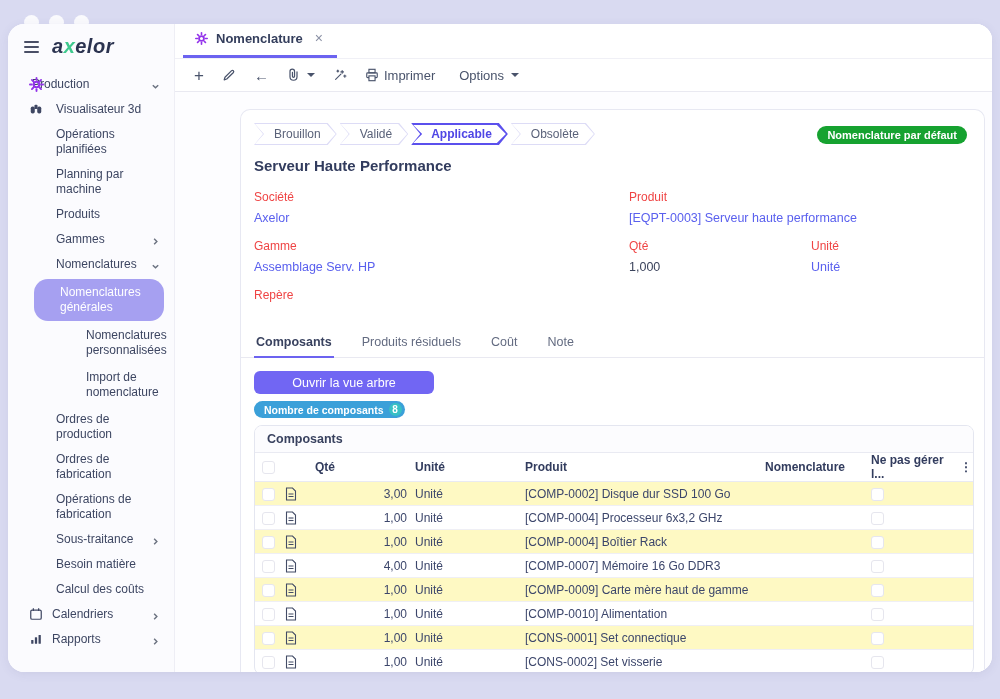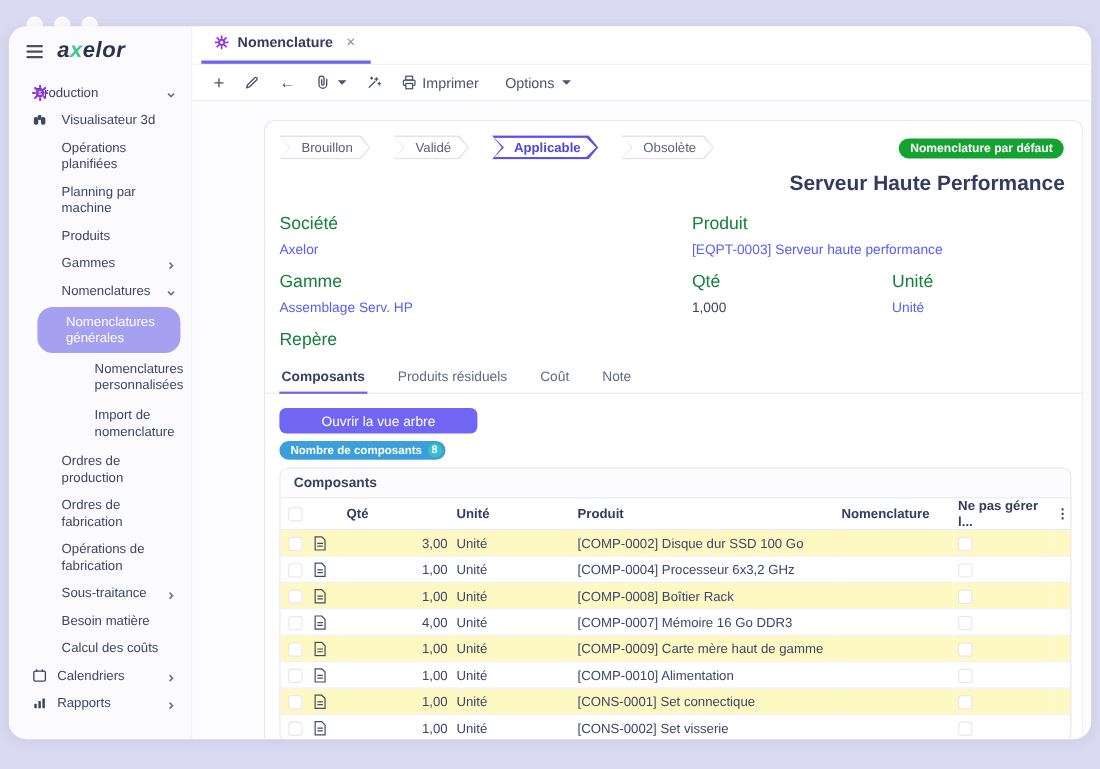--- a/index.html
+++ b/index.html
@@ -42,41 +42,41 @@
   .tbtn { display:flex; align-items:center; gap:5px; padding:4px 7px; border-radius:4px; cursor:pointer; font-size:13px; color:#49536b; }
   .tbtn .sym { font-size:17px; line-height:1; }
   .caret { width:0; height:0; border-left:4px solid transparent; border-right:4px solid transparent; border-top:4px solid #49536b; display:inline-block; margin-left:2px; }
 
   .body { flex:1; position:relative; padding:17px 7px 0 65px; overflow:hidden; }
   .card { background:#fff; border:1px solid #e7e8f2; border-bottom:none; border-radius:10px 10px 0 0; height:100%; position:relative; }
 
   .card-head { height:223px; padding:13px 16px 0 13px; position:relative; }
 
   
-  .stepper { display:flex; gap:21px;align-items:center; }
+  .stepper { display:flex; gap:3px;align-items:center; }
   .step { position:relative; height:22px; display:flex; align-items:center; padding:0 16px 0 20px; }
   .step .bgb, .step .bgi { position:absolute; clip-path:polygon(0 0, calc(100% - 9px) 0, 100% 50%, calc(100% - 9px) 100%, 0 100%, 9px 50%); }
   .step .bgb { inset:0; background:#dddcf6; }
   .step .bgi { inset:1px; background:#ffffff; }
   .step .stxt { position:relative; z-index:1; font-size:12px; color:#5a6279; }
   .step.active .bgb { background:#5b50ed; }
   .step.active .bgi { inset:2px; }
   .step.active .stxt { color:#4f46e5; font-weight:700; }
 
   .default-badge { position:absolute; right:17px; top:16px; background:#16a230; color:#fff; font-size:11px; font-weight:700; padding:3px 10px; border-radius:10px; }
 
-  .record-title { font-size:19px; font-weight:700; color:#323c5e; margin:12px 0 16px 0;text-align:right; }
+  .record-title { font-size:15px; font-weight:700; color:#323c5e; margin:12px 0 16px 0; }
 
   .fields { display:flex; }
   .fcol1 { width:375px; flex-shrink:0; }
   .fcol2 { flex:1; }
   .frow2 { display:flex; }
   .fq { width:182px; }
   .field { margin-bottom:13px; }
-  .flabel { font-size:16px; color:#15803d; margin-bottom:7px; }
+  .flabel { font-size:12px; color:#ef4444; margin-bottom:7px; }
   .fvalue { font-size:12.5px; color:#3b435c; min-height:15px; }
   .fvalue.link { color:#5a60ee; cursor:pointer; }
 
   
   .tabstrip { display:flex; gap:26px; padding:0 0 0 13px; border-bottom:1px solid #e9e9f1; }
   .ftab { font-size:12.5px; color:#636b81; padding:2px 2px 7px 2px; cursor:pointer; }
   .ftab.active { color:#39425f; font-weight:700; border-bottom:2px solid #6c63f0; margin-bottom:-1px; }
 
   .panel-area { padding:13px 10px 0 13px; position:relative; }
   .tree-btn { width:180px; height:23px; background:#7166f3; border:none; border-radius:6px; color:#fff; font-size:12.5px; font-family:"Liberation Sans",sans-serif; cursor:pointer; display:block; }
@@ -447,21 +447,21 @@
                 </tr>
                 <tr class="odd">
                   <td style="text-align:center;"><span class="cb"></span></td>
                   <td><svg class="docic" width="12" height="14" viewBox="0 0 12 14" fill="none" stroke="#434c66" stroke-width="1.1">
                         <path d="M1.5,1 h6 l3,3 v9 h-9 z"></path>
                         <line x1="3.5" y1="7" x2="8.5" y2="7"></line>
                         <line x1="3.5" y1="9.5" x2="8.5" y2="9.5"></line>
                       </svg></td>
                   <td class="r">1,00</td>
                   <td>Unité</td>
-                  <td>[COMP-0008] Boîtier Rack</td>
+                  <td>[COMP-0004] Boîtier Rack</td>
                   <td></td>
                   <td><span class="cb"></span></td>
                   <td></td>
                 </tr>
                 <tr>
                   <td style="text-align:center;"><span class="cb"></span></td>
                   <td><svg class="docic" width="12" height="14" viewBox="0 0 12 14" fill="none" stroke="#434c66" stroke-width="1.1">
                         <path d="M1.5,1 h6 l3,3 v9 h-9 z"></path>
                         <line x1="3.5" y1="7" x2="8.5" y2="7"></line>
                         <line x1="3.5" y1="9.5" x2="8.5" y2="9.5"></line>

